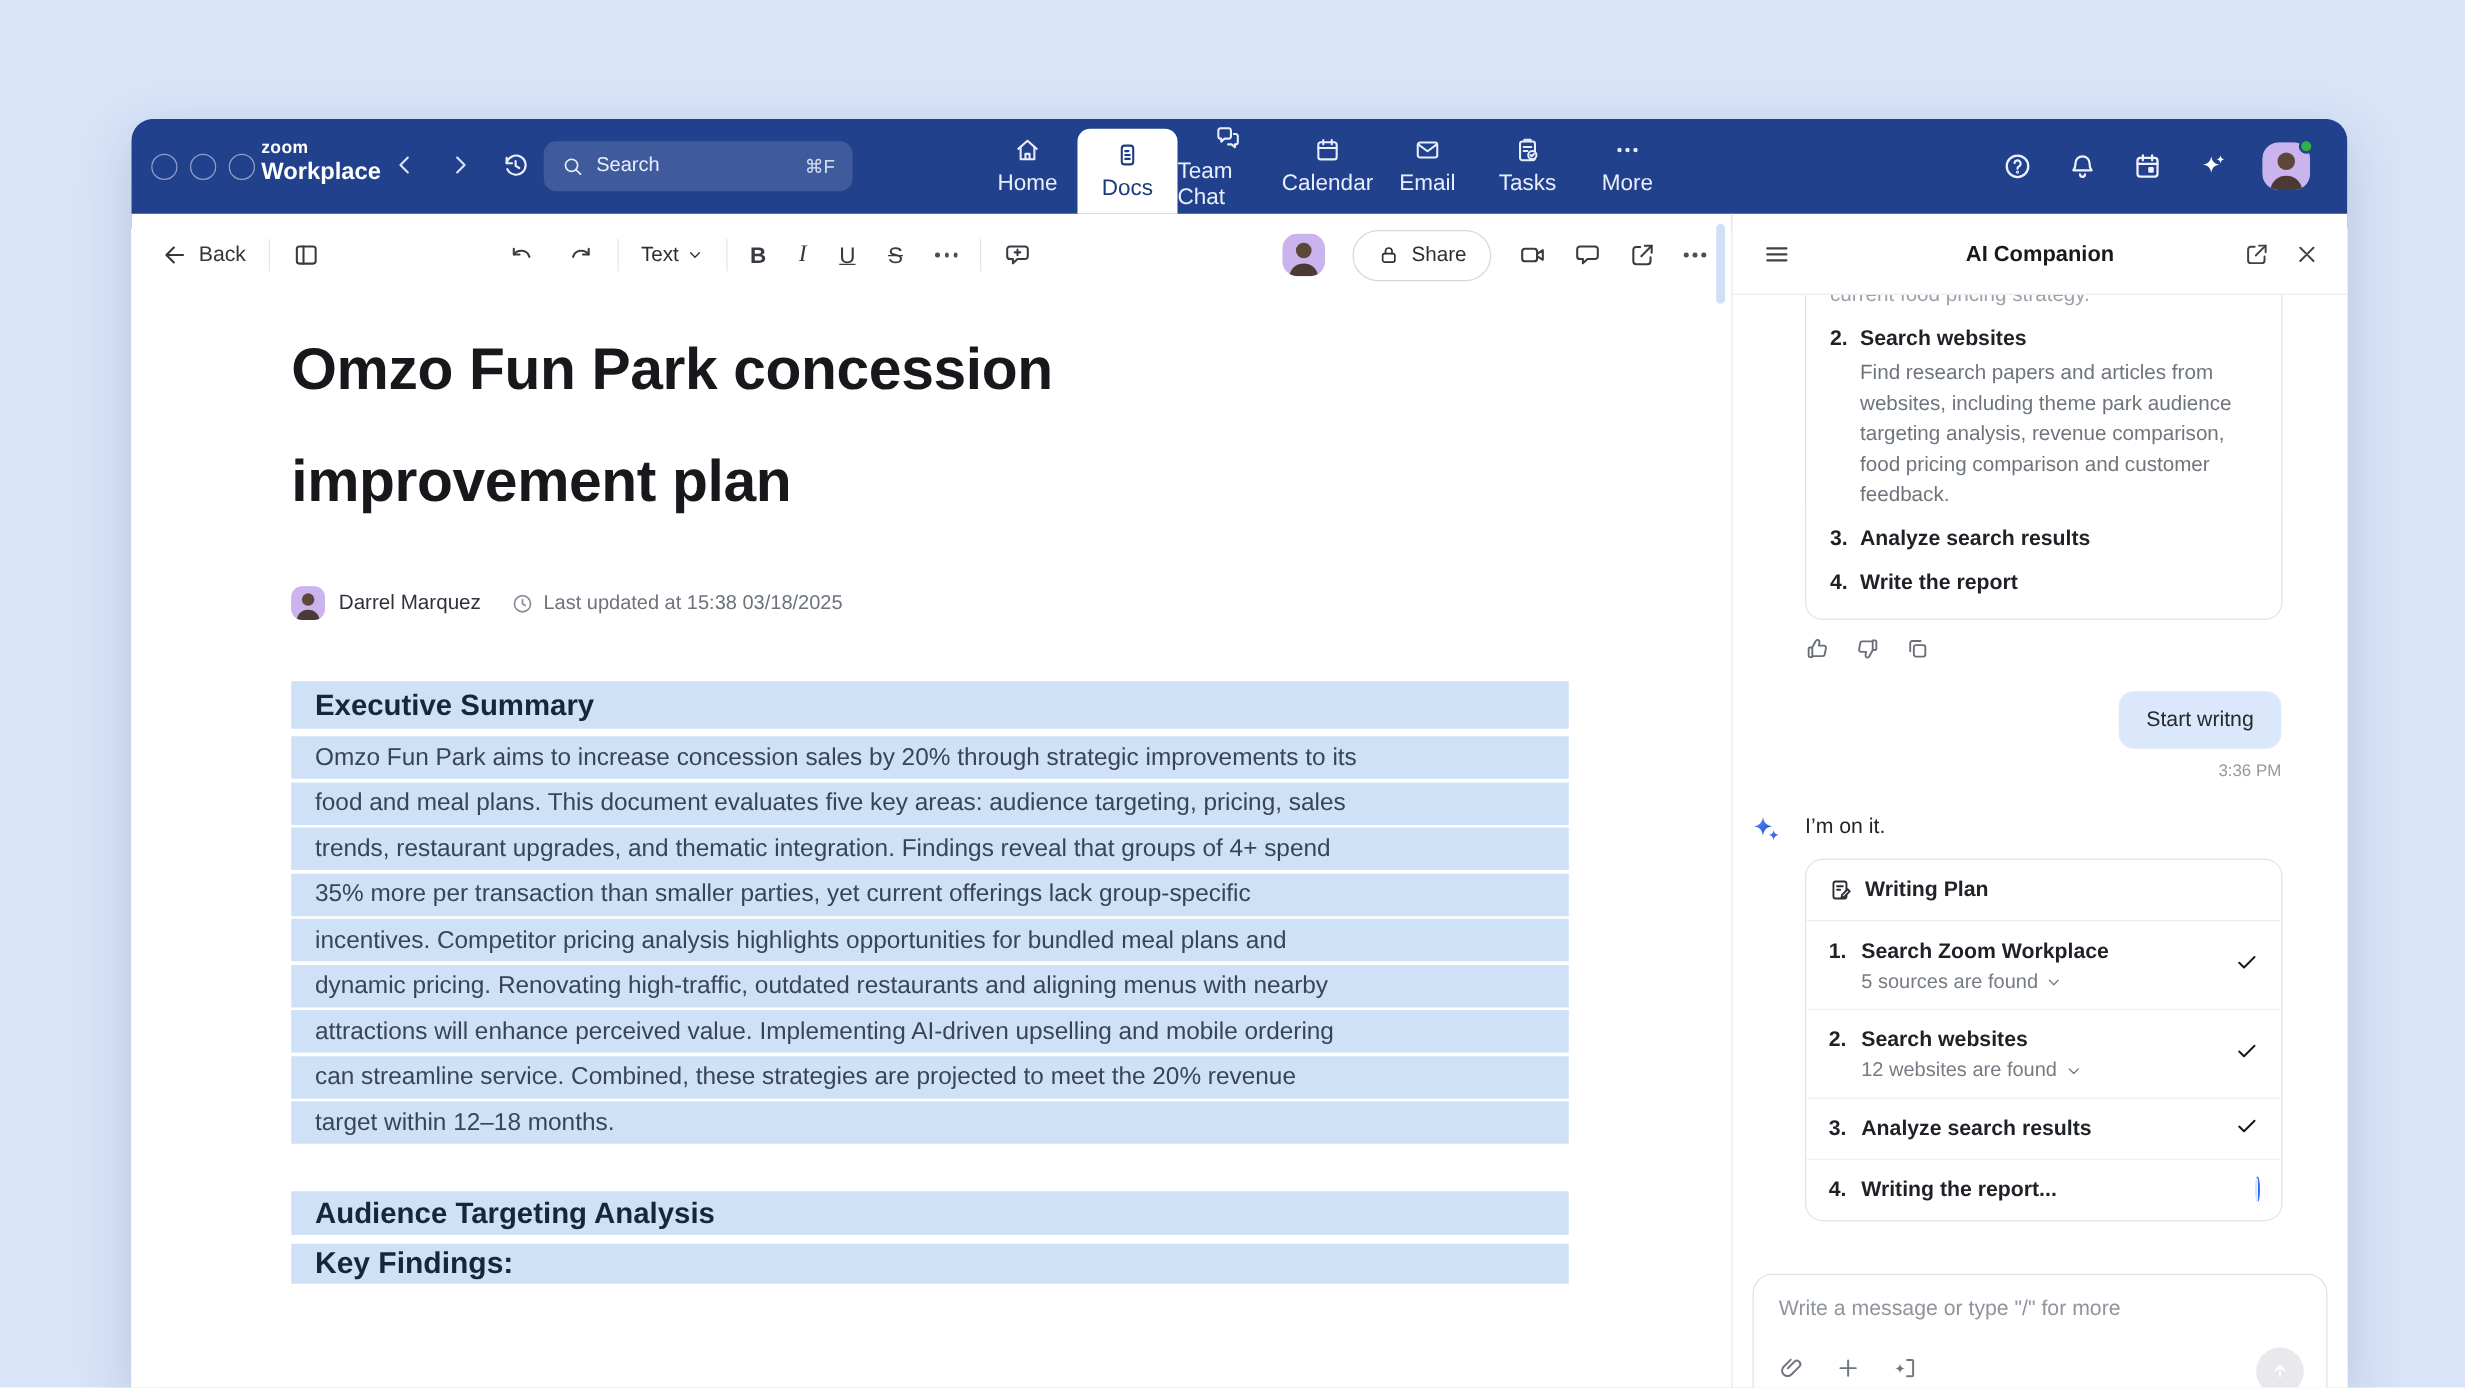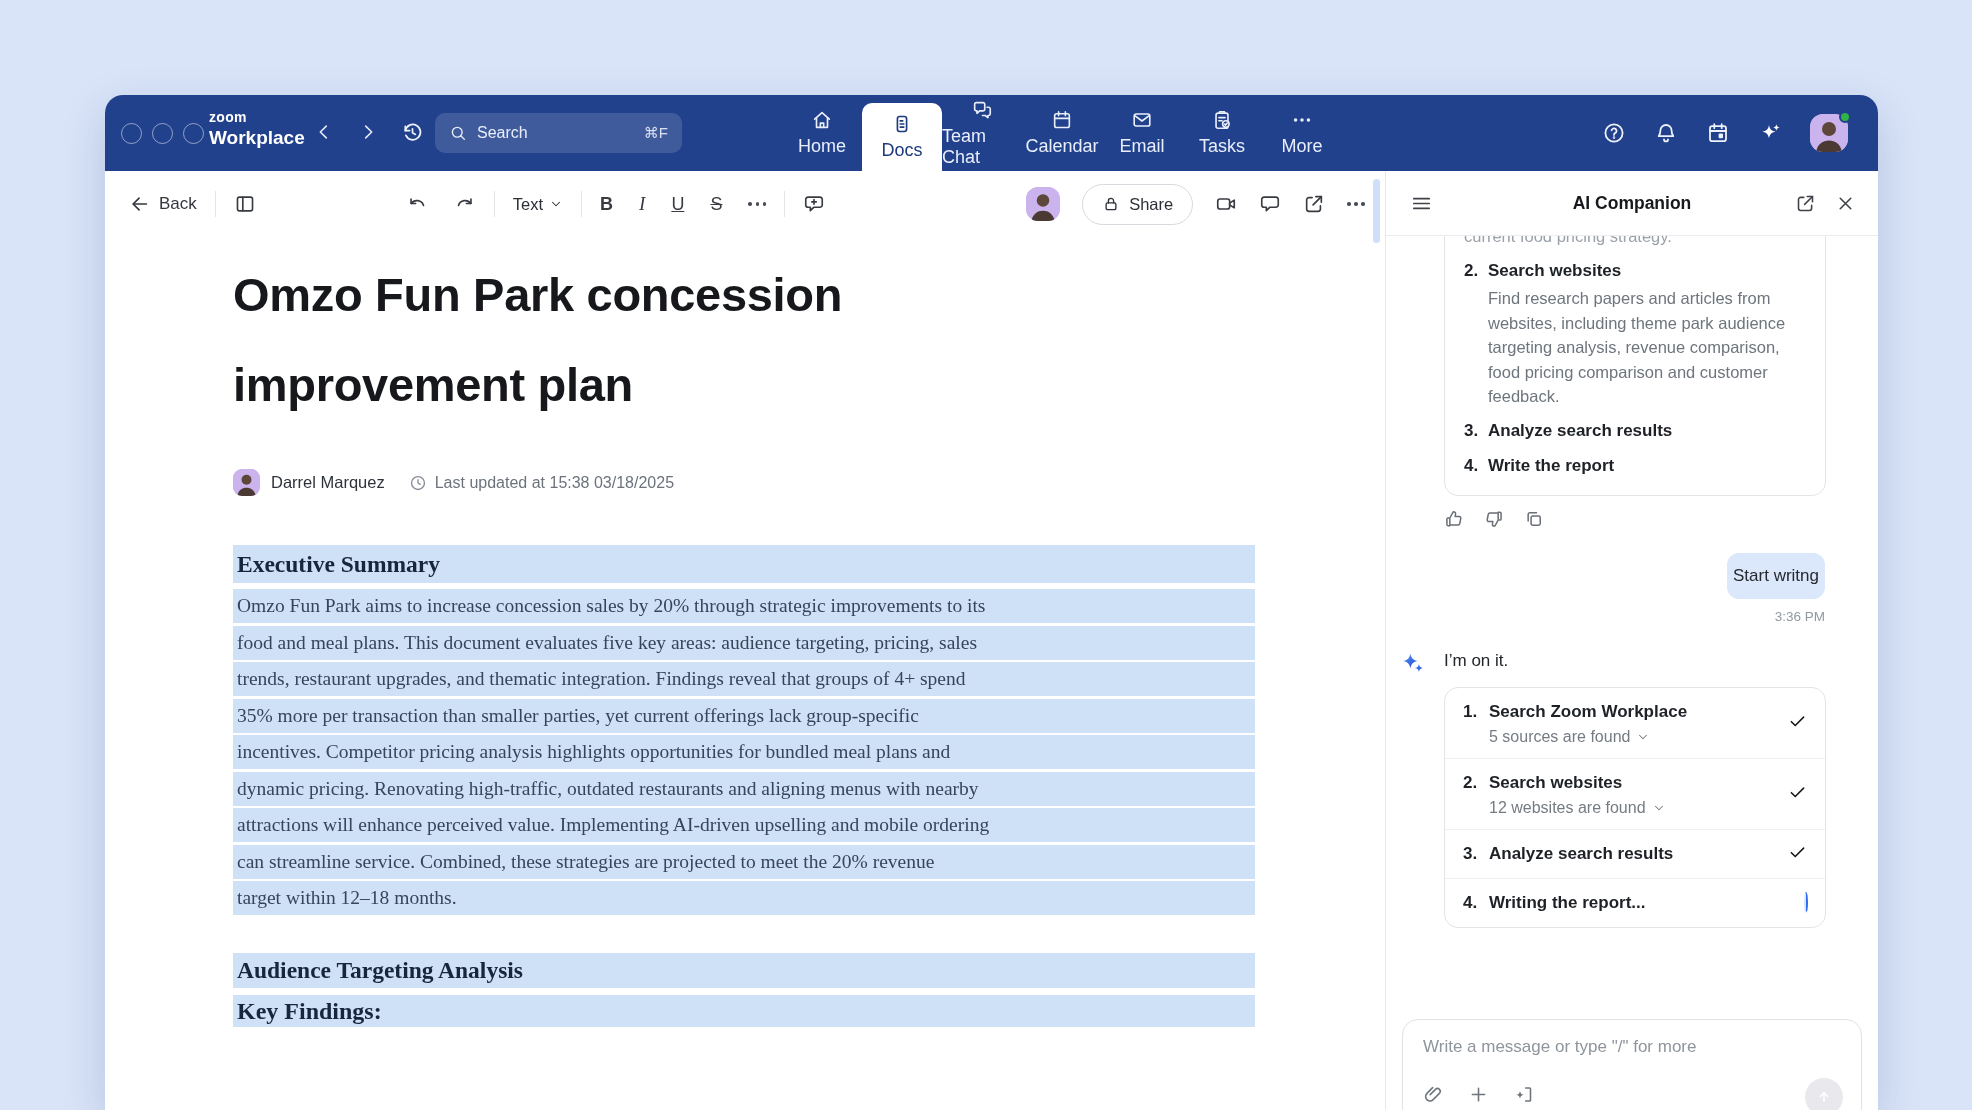--- a/index.html
+++ b/index.html
@@ -73,21 +73,21 @@
   .doc-body { position:absolute; left:128px; top:66px; width:1030px; }
   .doc-title { position:absolute; left:0; font-size:47px; font-weight:700; color:#17181c; letter-spacing:-.3px; white-space:nowrap; }
   .t1 { top:30px; } .t2 { top:120px; }
   .meta { position:absolute; left:0; top:232px; display:flex; align-items:center; }
   .meta .mav { position:relative; width:27px; height:27px; border-radius:9px; background:#cbb3ee; overflow:hidden; }
   .meta .mav svg { position:absolute; inset:0; width:27px; height:27px; }
   .meta .name { font-size:16.5px; color:#2e333b; margin-left:11px; }
   .meta .clk { margin-left:24px; color:#878d96; } .meta .clk svg { width:18px; height:18px; display:block; }
   .meta .upd { font-size:16px; color:#6d737c; margin-left:8px; }
 
-  .hl { background:#cfe1f7; width:1022px; padding-left:4px; display:flex; align-items:center;font-family:Liberation Serif, serif; }
+  .hl { background:#cfe1f7; width:1022px; padding-left:19px; display:flex; align-items:center; }
   .h-exec { position:absolute; top:308px; height:38px; font-size:23.5px; font-weight:700; color:#16273c; }
   .exec-lines { position:absolute; top:352px; }
   .exec-lines .ln { height:34px; margin-bottom:2.5px; font-size:19.5px; color:#37455a; white-space:nowrap; }
   .h-aud { position:absolute; top:716px; height:35px; font-size:23.5px; font-weight:700; color:#16273c; }
   .h-key { position:absolute; top:758px; height:32px; font-size:24px; font-weight:700; color:#16273c; }
 
   
   .ap-header { position:relative; height:65px; border-bottom:1px solid #ececf0; }
   .ap-header .burger { position:absolute; left:24px; top:21px; color:#3f4349; } 
   .ap-header .burger svg { width:23px; height:23px; }
@@ -101,21 +101,21 @@
   .plan1 { margin-top:-30px; padding:16px 19px 16px 19px; }
   .clipline { font-size:16.5px; line-height:26px; color:#9ba1a9; }
   .pitem { display:flex; margin-top:9px; }
   .pitem .num { width:24px; flex:none; font-size:17px; font-weight:700; color:#1e2126; line-height:26px; }
   .pitem .pt { font-size:17px; font-weight:700; color:#1e2126; line-height:26px; }
   .pitem .pd { font-size:16.5px; color:#6f757d; line-height:24.6px; margin-top:2px; }
   .feedback { margin:13px 0 0 58px; display:flex; gap:20px; color:#696f76; }
   .feedback svg { width:20px; height:20px; }
 
   .bubble-row { display:flex; justify-content:flex-end; margin:24px 53px 0 0; }
-  .bubble { background:#dbe7fb; border-radius:12px; padding:13px 6px; font-size:17px; color:#26292e; }
+  .bubble { background:#dbe7fb; border-radius:12px; padding:13px 22px; font-size:17px; color:#26292e; }
   .stamp { text-align:right; margin:10px 53px 0 0; font-size:13.5px; color:#9298a1; }
 
   .ai-row { position:relative; margin-top:27px; }
   .ai-row .spark { position:absolute; left:12px; top:-2px; width:27px; height:27px; }
   .ai-row .txt { margin-left:58px; font-size:17px; color:#22252a; }
 
   .wp { margin-top:16px; }
   .wp-head { display:flex; align-items:center; gap:9px; padding:14px 18px; border-bottom:1px solid #ededf0;
              font-size:17px; font-weight:700; color:#202328; }
   .wp-head svg { width:20px; height:20px; color:#2a2d33; }
@@ -467,20 +467,28 @@
 
         <div class="ai-row">
           <svg class="spark" viewBox="0 0 24 24">
               <path fill="url(#aig)" d="M11 4c.72 4.2 2.48 5.96 6.68 6.68-4.2.72-5.96 2.48-6.68 6.68-.72-4.2-2.48-5.96-6.68-6.68C8.52 9.96 10.28 8.2 11 4z"></path>
               <path fill="url(#aig)" d="M18.6 13.4c.38 2.2 1.3 3.12 3.5 3.5-2.2.38-3.12 1.3-3.5 3.5-.38-2.2-1.3-3.12-3.5-3.5 2.2-.38 3.12-1.3 3.5-3.5z"></path>
             </svg>
           <div class="txt">I’m on it.</div>
         </div>
 
         <div class="card wp">
+          <div class="wp-head">
+            <svg class="st" viewBox="0 0 24 24">
+                <rect x="4.5" y="3.8" width="12.5" height="16.4" rx="2.2"></rect>
+                <path d="M8 8.4h5.5M8 11.8h3"></path>
+                <path d="M12.8 16.6l5.3-5.3 2 2-5.3 5.3-2.6.6z" fill="#fff"></path>
+              </svg>
+            <span>Writing Plan</span>
+          </div>
 
           <div class="step">
             <div class="row1">
                 <span class="num">1.</span>
                 <span>Search Zoom Workplace</span>
               </div>
             <div class="sub">
                 <span>5 sources are found</span>
               <svg class="st" viewBox="0 0 24 24">
                   <path d="M6 9l6 6 6-6"></path>

